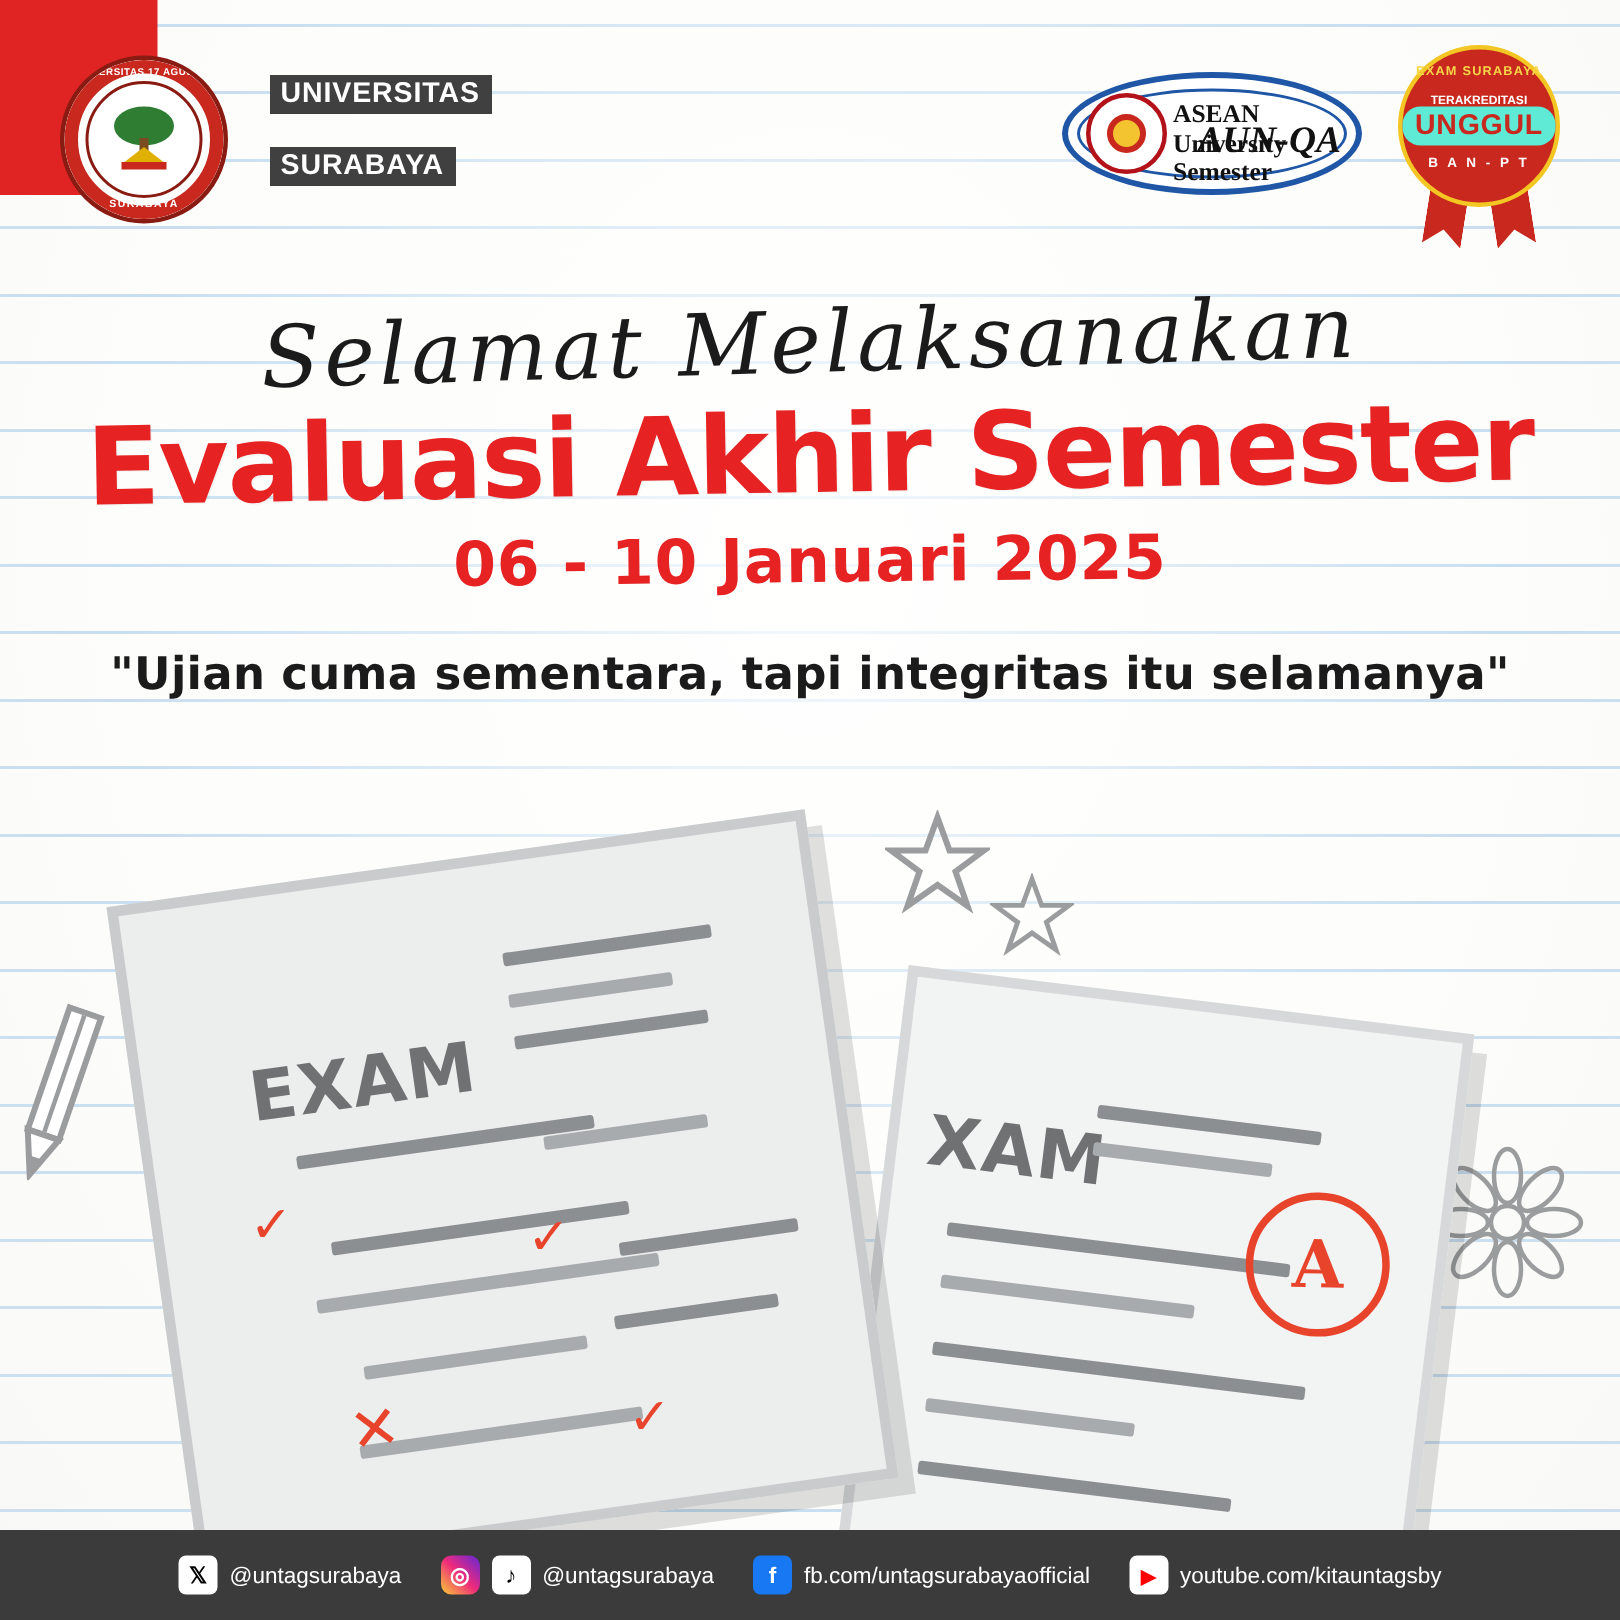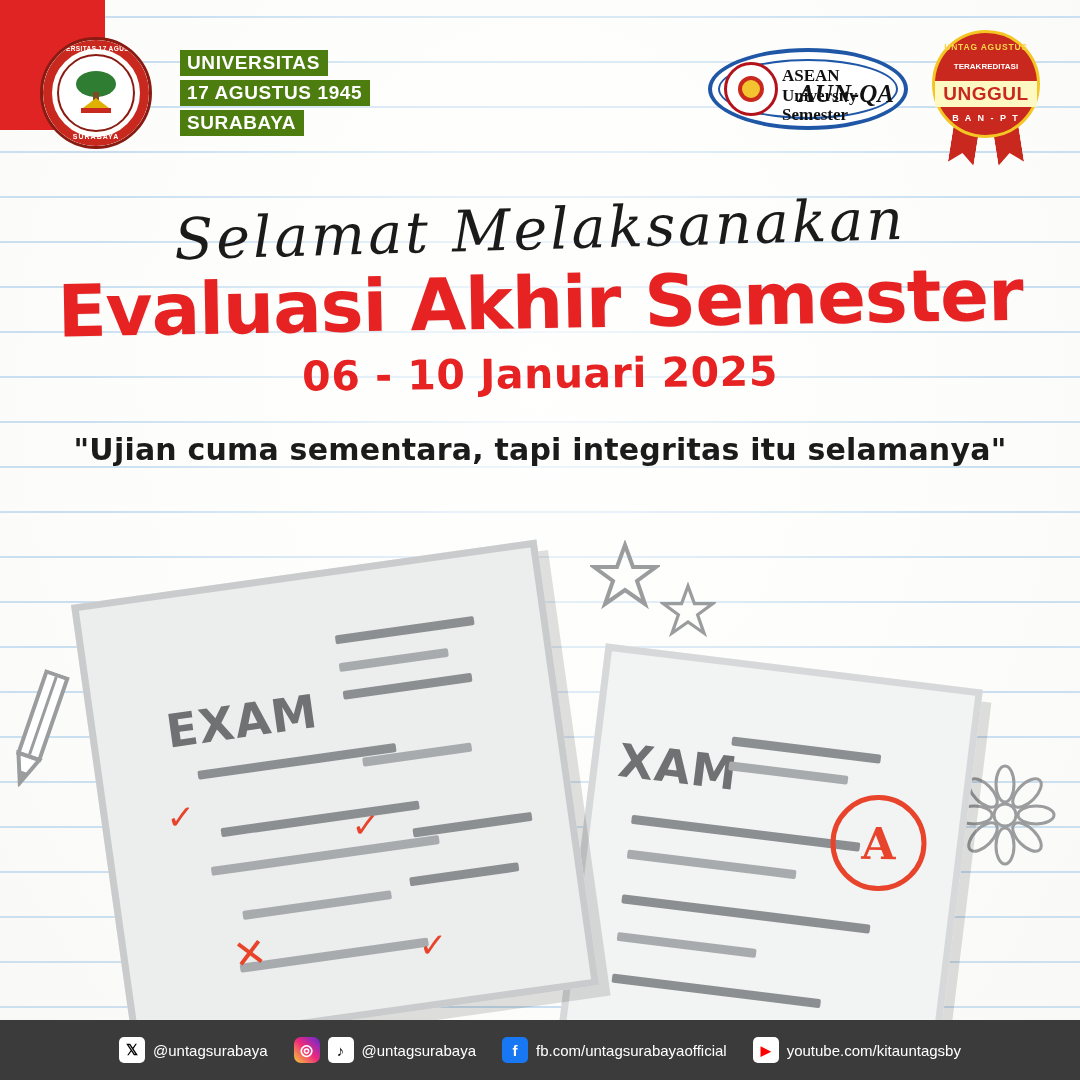--- a/index.html
+++ b/index.html
@@ -97,21 +97,21 @@
     font-weight: bold;
   }
 
   .univ-name {
     position: absolute;
     left: 180px;
     top: 50px;
   }
   .univ-name span {
     display: inline-block;
-    background: #4d7c0f;
+    background: #404040;
     color: #ffffff;
     font-weight: bold;
     font-size: 19px;
     letter-spacing: 0.6px;
     padding: 3px 8px 3px 7px;
     margin-bottom: 4px;
     line-height: 1.05;
   }
 
   .badge-aun {
@@ -200,27 +200,28 @@
     font-weight: bold;
     letter-spacing: .8px;
     color: #f7d64a;
   }
   .unggul-circle .u-akred {
     margin-top: 10px;
     font-size: 8px;
     font-weight: bold;
   }
   .unggul-circle .u-main {
-    margin-top: 10px;
-    background: #fef9c3;
+    margin-top: 0;
+    background: #5eead4;
     color: #c8281d;
     font-size: 19px;
     font-weight: bold;
     padding: 2px 0;
     letter-spacing: .5px;
+    border-radius: 12px;
   }
   .unggul-circle .u-ban {
     margin-top: 6px;
     font-size: 9px;
     font-weight: bold;
     letter-spacing: 2px;
   }
   .ribbon-l, .ribbon-r {
     position: absolute;
     top: 92px;
@@ -404,42 +405,42 @@
           <ellipse cx="29" cy="20" rx="20" ry="13" fill="#2e7d32"></ellipse>
           <rect x="26" y="28" width="6" height="16" fill="#7b4b22"></rect>
           <rect x="14" y="44" width="30" height="5" fill="#c8281d"></rect>
           <path d="M16 44 L29 34 L42 44 Z" fill="#e0b000"></path>
         </svg>
       </div>
     </div>
 
     <div class="univ-name">
       <span>UNIVERSITAS</span><br>
-      <span>17 AGUSTUS 1945</span><br>
+      <br>
       <span>SURABAYA</span>
     </div>
 
     <div class="badge-aun">
       <div class="aun-ellipse"></div>
       <div class="aun-circle">
           <i></i>
         </div>
       <div class="aun-text">
         <div>ASEAN</div>
         <div>University</div>
         <div>Semester</div>
       </div>
       <div class="aun-qa">AUN-QA</div>
     </div>
 
     <div class="badge-unggul">
       <div class="ribbon-l"></div>
       <div class="ribbon-r"></div>
       <div class="unggul-circle">
-        <div class="u-top">UNTAG AGUSTUS</div>
+        <div class="u-top">EXAM SURABAYA</div>
         <div class="u-akred">TERAKREDITASI</div>
         <div class="u-main">UNGGUL</div>
         <div class="u-ban">B A N - P T</div>
       </div>
     </div>
   </div>
 
   <div class="headline-wrap">
     <div class="script-line">Selamat Melaksanakan</div>
     <div class="title-main">Evaluasi Akhir Semester</div>

